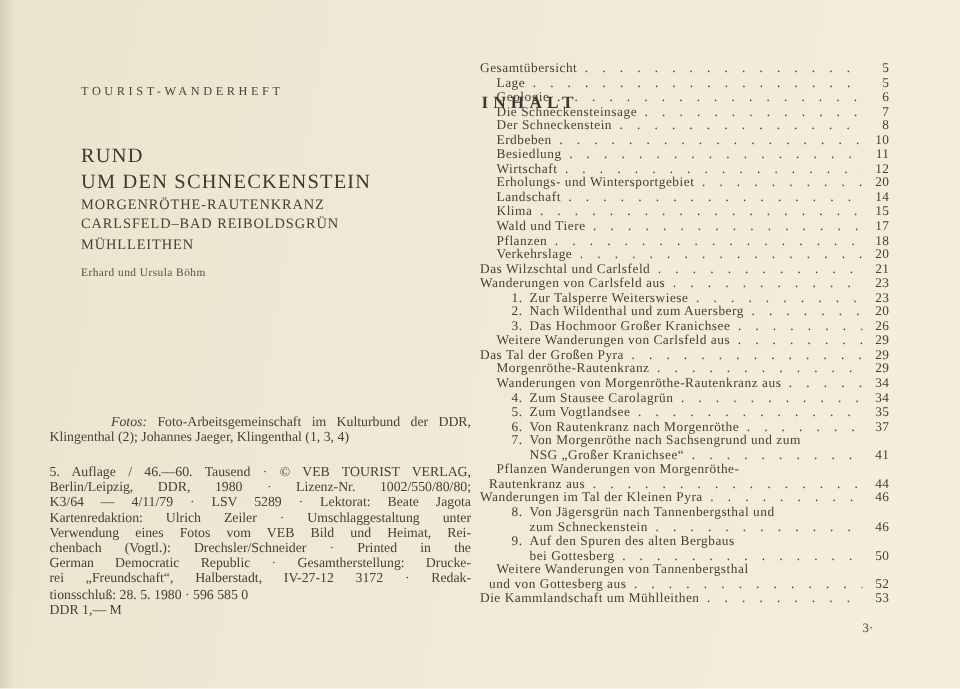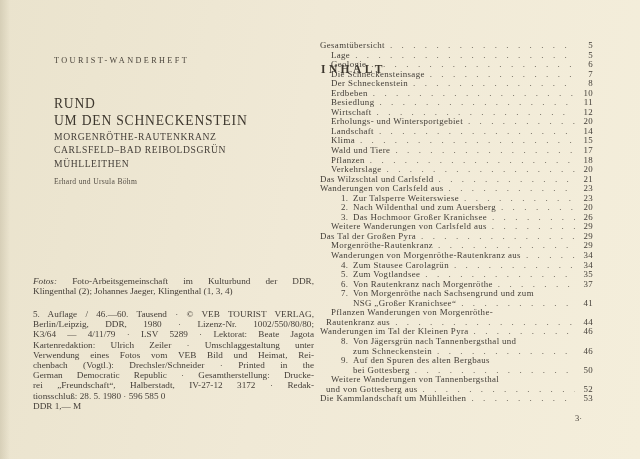--- a/index.html
+++ b/index.html
@@ -36,21 +36,21 @@
   }
   .credits {
     position:absolute; left:33px; top:276px; width:281px;
     font-size:9.2px; line-height:10.2px; color:#46403a;
   }
   .imprint {
     position:absolute; left:33px; top:309px; width:281px;
     font-size:9.2px; line-height:10.2px; color:#46403a;
   }
   .jl { text-align: justify; text-align-last: justify; }
-  .italic { font-style: italic; }
+  .italic { font-style: italic; margin-left: 41px; }
 
   
   .inhalt {
     position:absolute; left:321px; top:23px;
     font-size:11.5px; font-weight:bold; letter-spacing:3.4px; color:#3d372e;margin-top:40px;
   }
   .toc-list {
     position:absolute; left:320px; top:41px; width:273px;
     font-size:8.9px; letter-spacing:0.35px; color:#45403a;
   }

